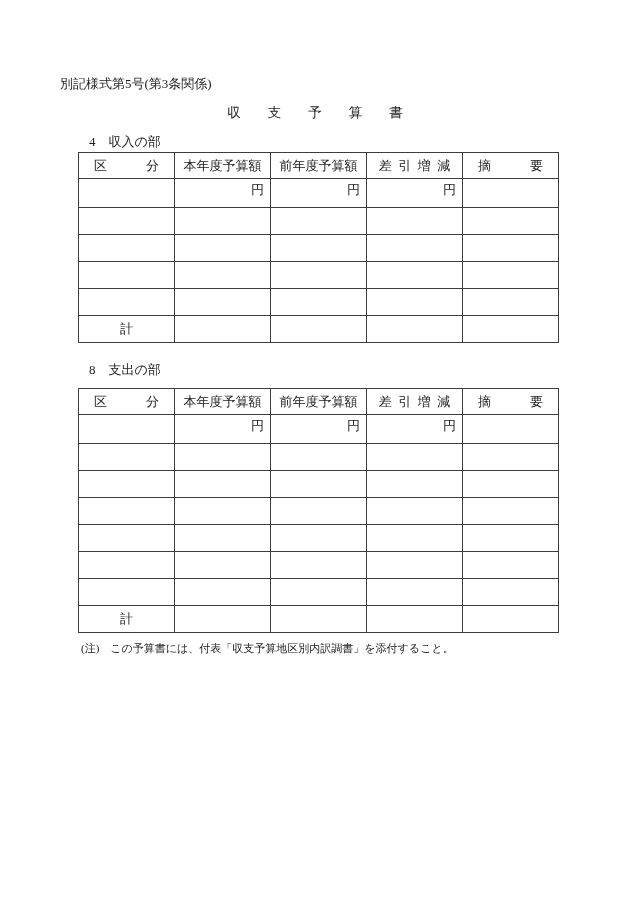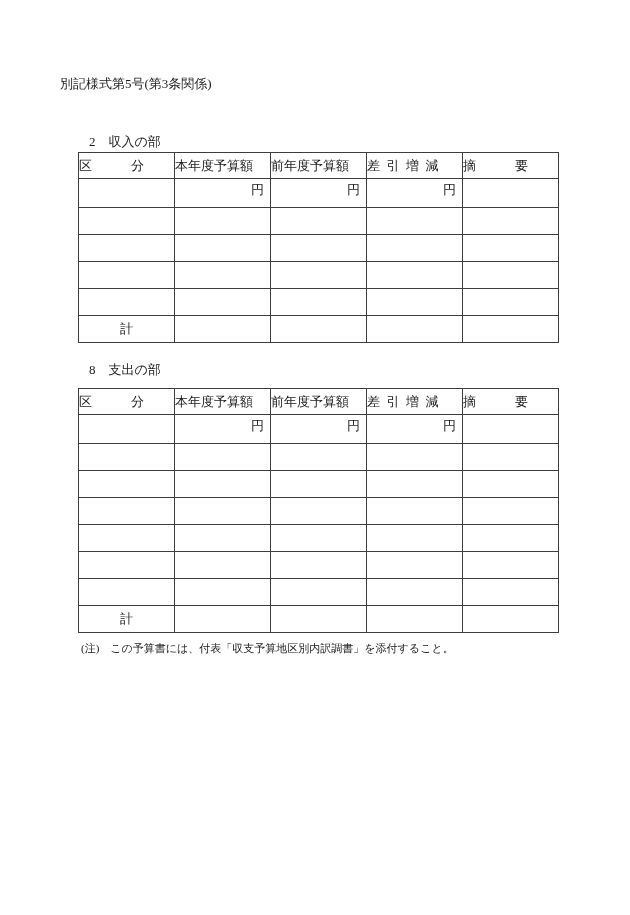--- a/index.html
+++ b/index.html
@@ -56,21 +56,21 @@
   .budget-table td {
     border: 1px solid #3d3d3d;
     font-size: 13px;
     font-weight: normal;
     padding: 0;
     overflow: hidden;
     white-space: pre;
   }
   .budget-table th {
     height: 25px;
-    text-align: left;
+    text-align: center;
     vertical-align: middle;
   }
   .budget-table td {
     height: 26px;
   }
   td.unit-cell {
     text-align: right;
     vertical-align: top;
     padding: 2px 6px 0 0;
   }
@@ -87,22 +87,23 @@
     white-space: pre;
   }
 </style>
 </head>
 <body>
 
 <div class="page">
 
   <div class="form-label">別記様式第5号(第3条関係)</div>
 
-
-  <div class="section-label income">2　収入の部</div>
+  <div class="doc-title">収　　支　　予　　算　　書</div>
+
+  <div class="section-label income">4　収入の部</div>
 
   <table class="budget-table income-pos">
     <colgroup>
       <col style="width:20%">
         <col style="width:20%">
         <col style="width:20%">
         <col style="width:20%">
         <col style="width:20%">
     </colgroup>
     <tbody>

